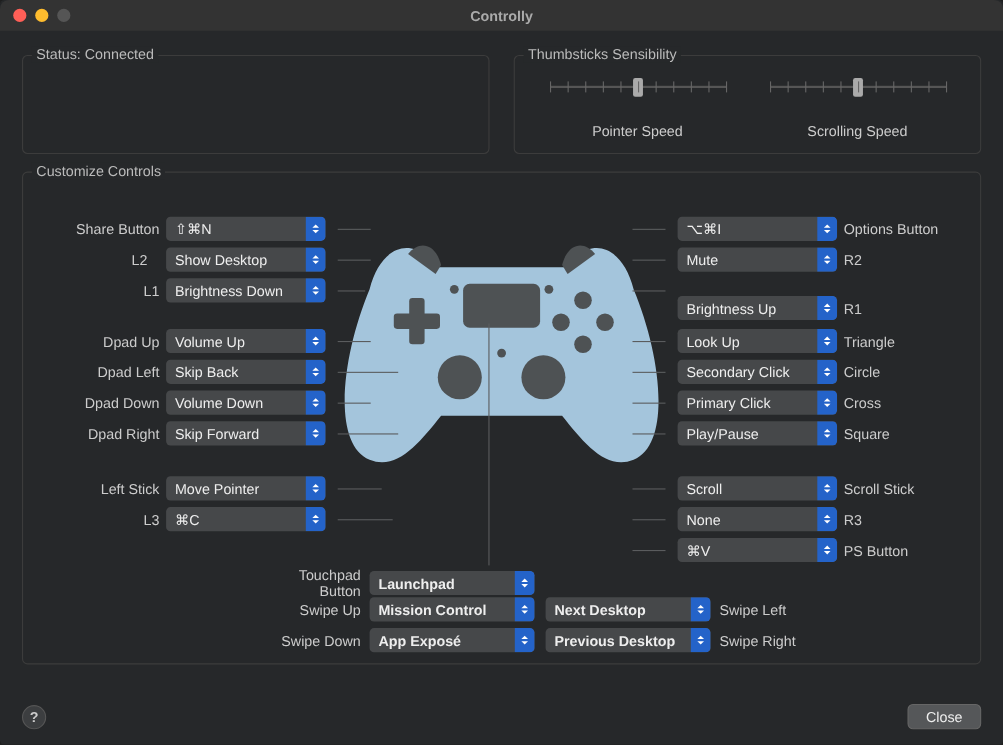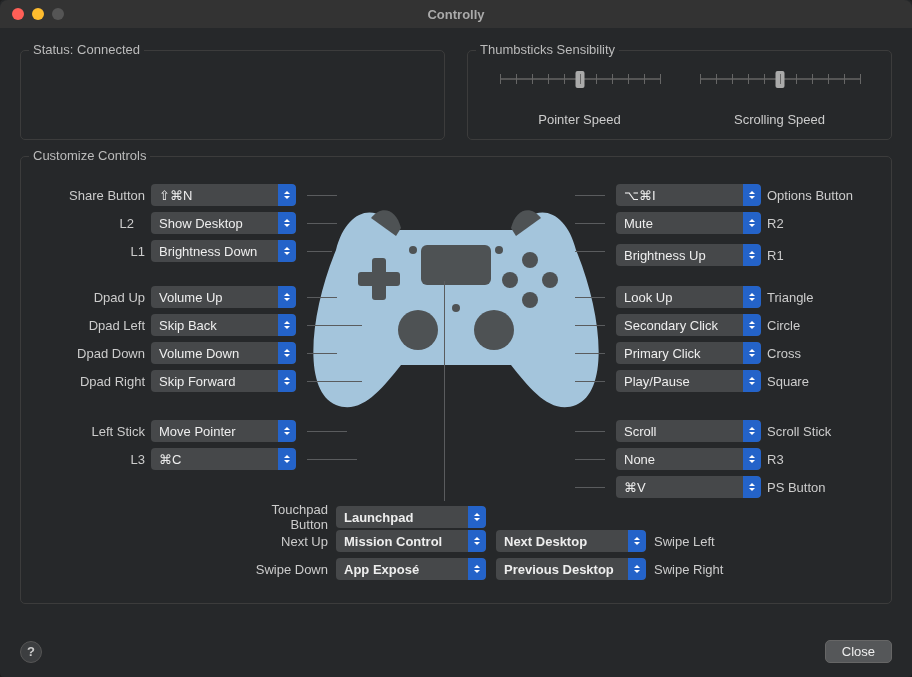--- a/index.html
+++ b/index.html
@@ -81,21 +81,21 @@
     position:absolute; top:9px; left:0; right:0; height:2px; background:#555;
   }
   .slider-tick { position:absolute; top:5px; width:1px; height:10px; background:#666; }
   .slider-knob {
     position:absolute; top:2px; width:9px; height:17px; background:#aaa; border-radius:2px;
     transform: translateX(-50%);
   }
   .slider-label { color:#ccc; font-size:13px; }
   .controls-panel {
     margin-top: 16px;
-    padding: 19px 18px 18px 18px;
+    padding: 32px 18px 18px 18px;
     height: 448px;
   }
   .controls-inner {
     position: relative;
     height: 100%;
   }
   .controller-svg {
     position: absolute;
     left: 50%;
     top: 14px;
@@ -391,21 +391,21 @@
               <span>Mute</span>
               <div class="cap">
                 <div class="chev-stack">
                   <div class="chev up"></div>
                   <div class="chev down"></div>
                 </div>
               </div>
             </div>
             <div class="label-r">R2</div>
           </div>
-          <div class="row right" style="top: 68px;">
+          <div class="row right" style="top: 80px;">
             <div class="dd">
               <span>Brightness Up</span>
               <div class="cap">
                 <div class="chev-stack">
                   <div class="chev up"></div>
                   <div class="chev down"></div>
                 </div>
               </div>
             </div>
             <div class="label-r">R1</div>
@@ -500,21 +500,21 @@
               <span>Launchpad</span>
               <div class="cap">
                 <div class="chev-stack">
                   <div class="chev up"></div>
                   <div class="chev down"></div>
                 </div>
               </div>
             </div>
           </div>
           <div class="bottom-row" style="top: 354px; right: 50%; margin-right: -30px; justify-content: flex-end;">
-            <div class="label-l">Next Up</div>
+            <div class="label-l">Swipe Up</div>
             <div class="dd wide">
               <span>Mission Control</span>
               <div class="cap">
                 <div class="chev-stack">
                   <div class="chev up"></div>
                   <div class="chev down"></div>
                 </div>
               </div>
             </div>
           </div>

